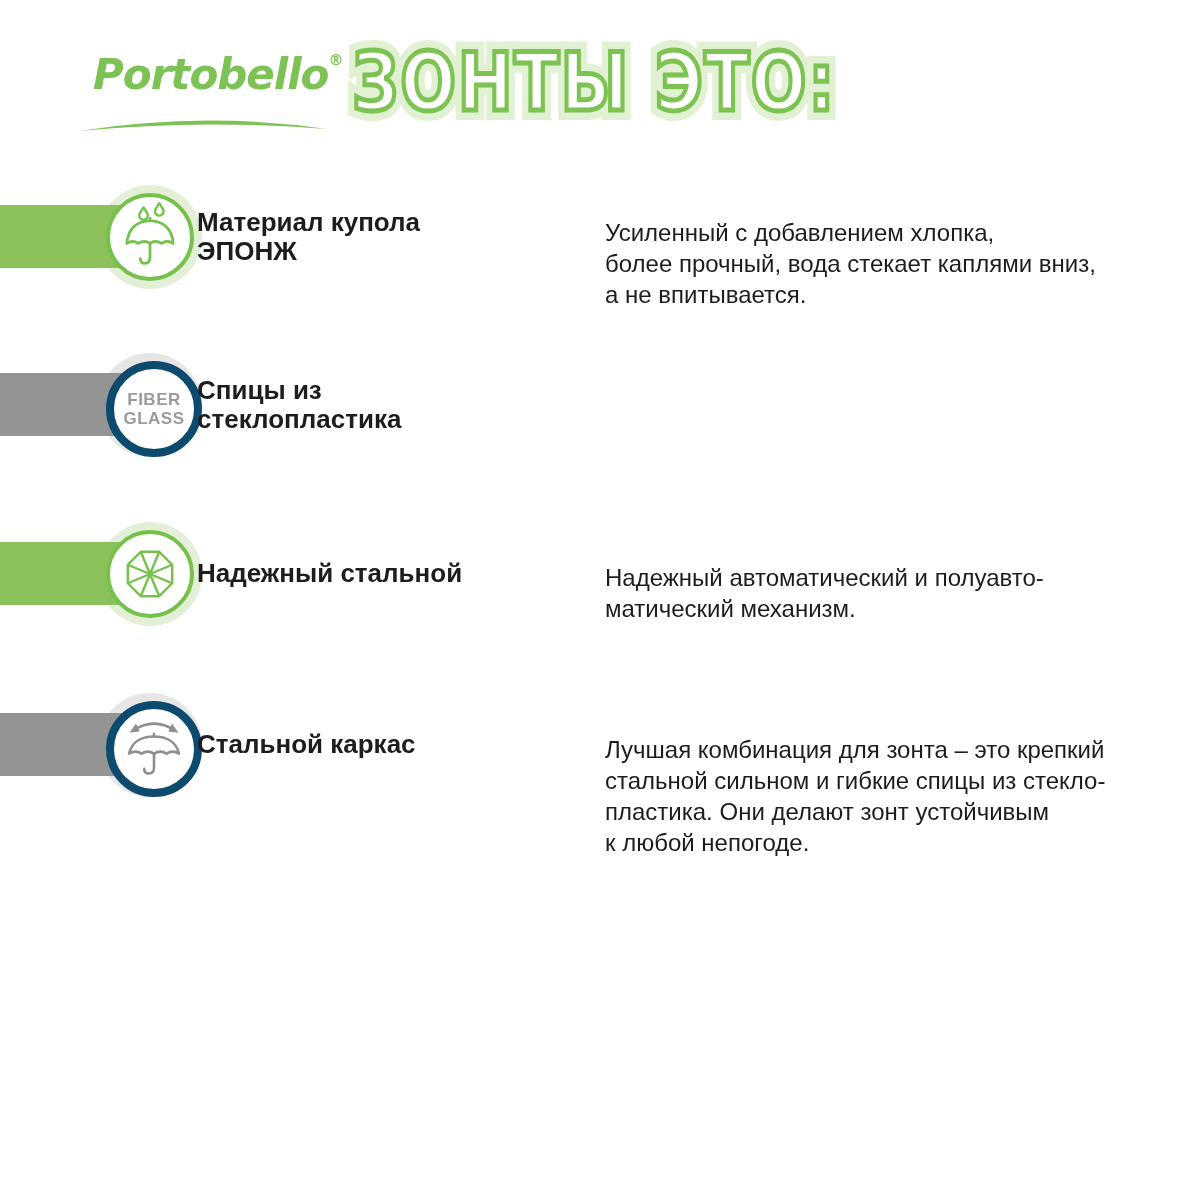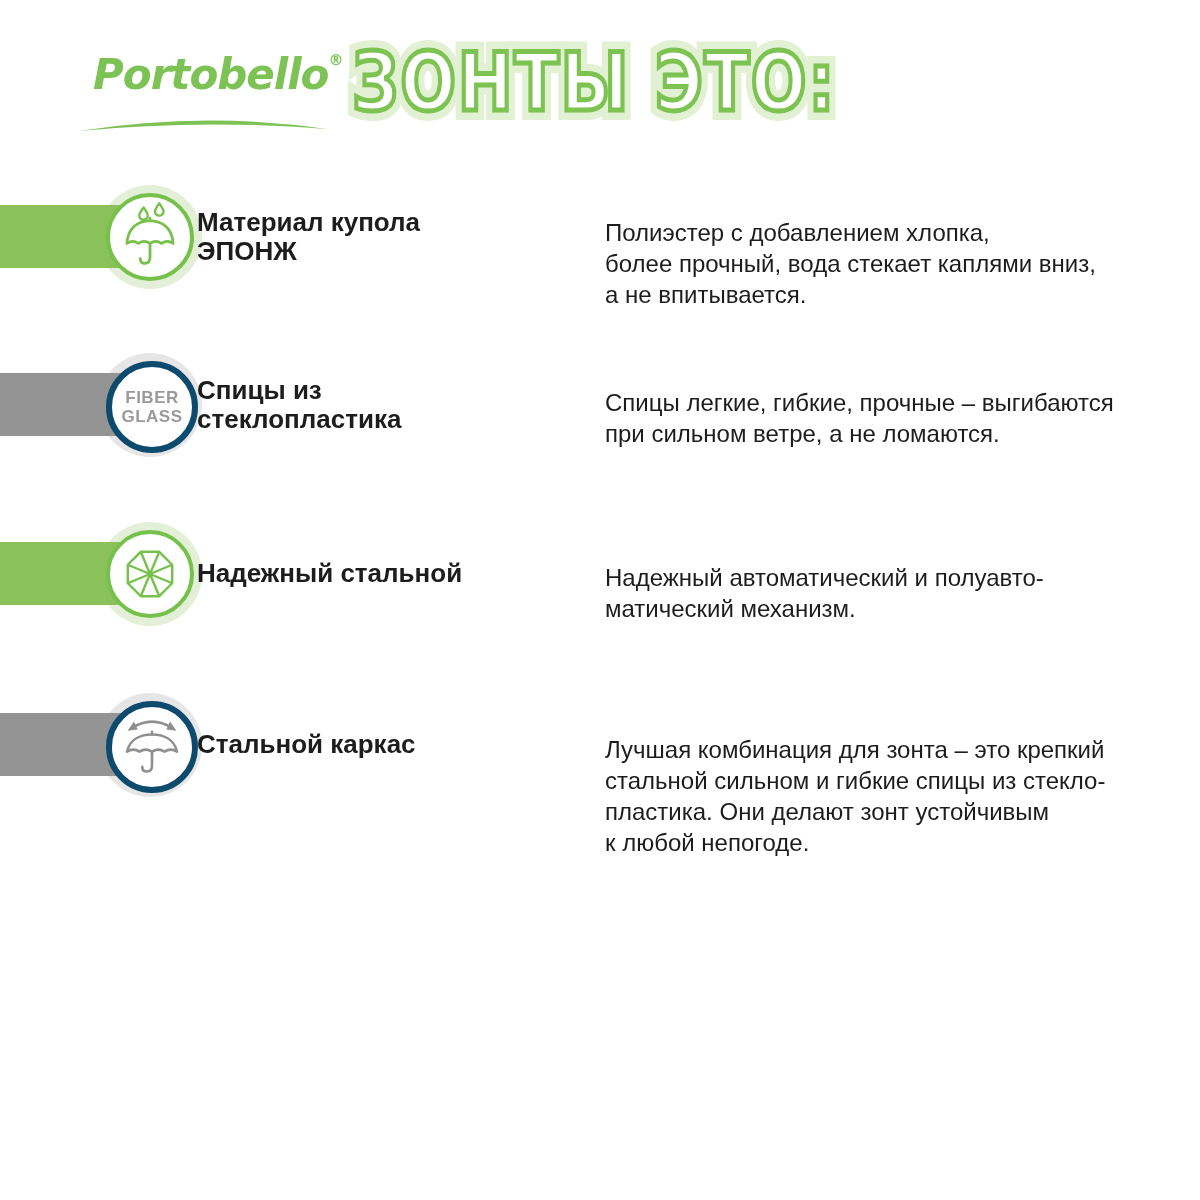--- a/index.html
+++ b/index.html
@@ -34,21 +34,21 @@
   .green .halo{background:#e3f0d7;}
   .gray  .halo{background:#e6e6e6;}
   .bar{position:absolute;left:0;top:0;width:150px;height:63px;}
   .green .bar{background:#8bc15a;}
   .gray  .bar{background:#949494;}
   .icon-circle{
     position:absolute;left:106px;top:-12px;width:80px;height:80px;border-radius:50%;
     background:#fff;display:flex;align-items:center;justify-content:center;box-sizing:content-box;
   }
   .green .icon-circle{border:4px solid #76c14b;}
-  .gray  .icon-circle{border:6px solid #0c4a6e;}
+  .gray  .icon-circle{border:8px solid #0c4a6e;}
   .fiber-text{
     font-weight:bold;font-size:17px;line-height:19px;color:#9a9a9a;
     text-align:center;white-space:pre-line;letter-spacing:.5px;
   }
   .heading{
     position:absolute;left:197px;top:0;height:63px;width:390px;
     display:flex;align-items:center;
     font-weight:bold;font-size:26px;line-height:29px;white-space:pre-line;color:#1d1d1d;
   }
   .desc{
@@ -80,36 +80,34 @@
           <path d="M15 47 C16 30 27 22.5 40 22.5 C53 22.5 64 30 65 47 Q58.8 42.5 52.5 47 Q46.2 42.5 40 47 Q33.8 42.5 27.5 47 Q21.2 42.5 15 47 Z"></path>
           <path d="M40 22.5 V19.5"></path>
           <path d="M40 47 V62 Q40 68.5 34.5 68.5 Q29.5 68.5 29.5 63.5"></path>
           <path d="M33 8 C35.5 12 37.6 14 37.6 16.8 A4.6 4.6 0 1 1 28.4 16.8 C28.4 14 30.5 12 33 8 Z" stroke-width="2.6"></path>
           <path d="M50 3.5 C52.5 7.5 54.6 9.5 54.6 12.3 A4.6 4.6 0 1 1 45.4 12.3 C45.4 9.5 47.5 7.5 50 3.5 Z" stroke-width="2.6"></path>
         </g>
       </svg>
     </div>
     <div class="heading">Материал купола
 ЭПОНЖ</div>
-    <div class="desc">Полиэстер с добавлением хлопка,
+    <div class="desc">Усиленный с добавлением хлопка,
 более прочный, вода стекает каплями вниз,
 а не впитывается.</div>
   </div>
 
   <div class="feature-row row2 gray">
     <div class="halo"></div>
     <div class="bar"></div>
     <div class="icon-circle">
       <div class="fiber-text">FIBER
 GLASS</div>
     </div>
     <div class="heading">Спицы из
 стеклопластика</div>
-    <div class="desc">Спицы легкие, гибкие, прочные – выгибаются
-при сильном ветре, а не ломаются.</div>
   </div>
 
   <div class="feature-row row3 green">
     <div class="halo"></div>
     <div class="bar"></div>
     <div class="icon-circle">
       <svg width="74" height="74" viewBox="0 0 80 80">
         <g fill="none" stroke="#76c14b" stroke-width="2.6" stroke-linejoin="round">
           <polygon points="64,30 50,16 30,16 16,30 16,50 30,64 50,64 64,50"></polygon>
           <path d="M40 40 L64 30 M40 40 L50 16 M40 40 L30 16 M40 40 L16 30 M40 40 L16 50 M40 40 L30 64 M40 40 L50 64 M40 40 L64 50"></path>

